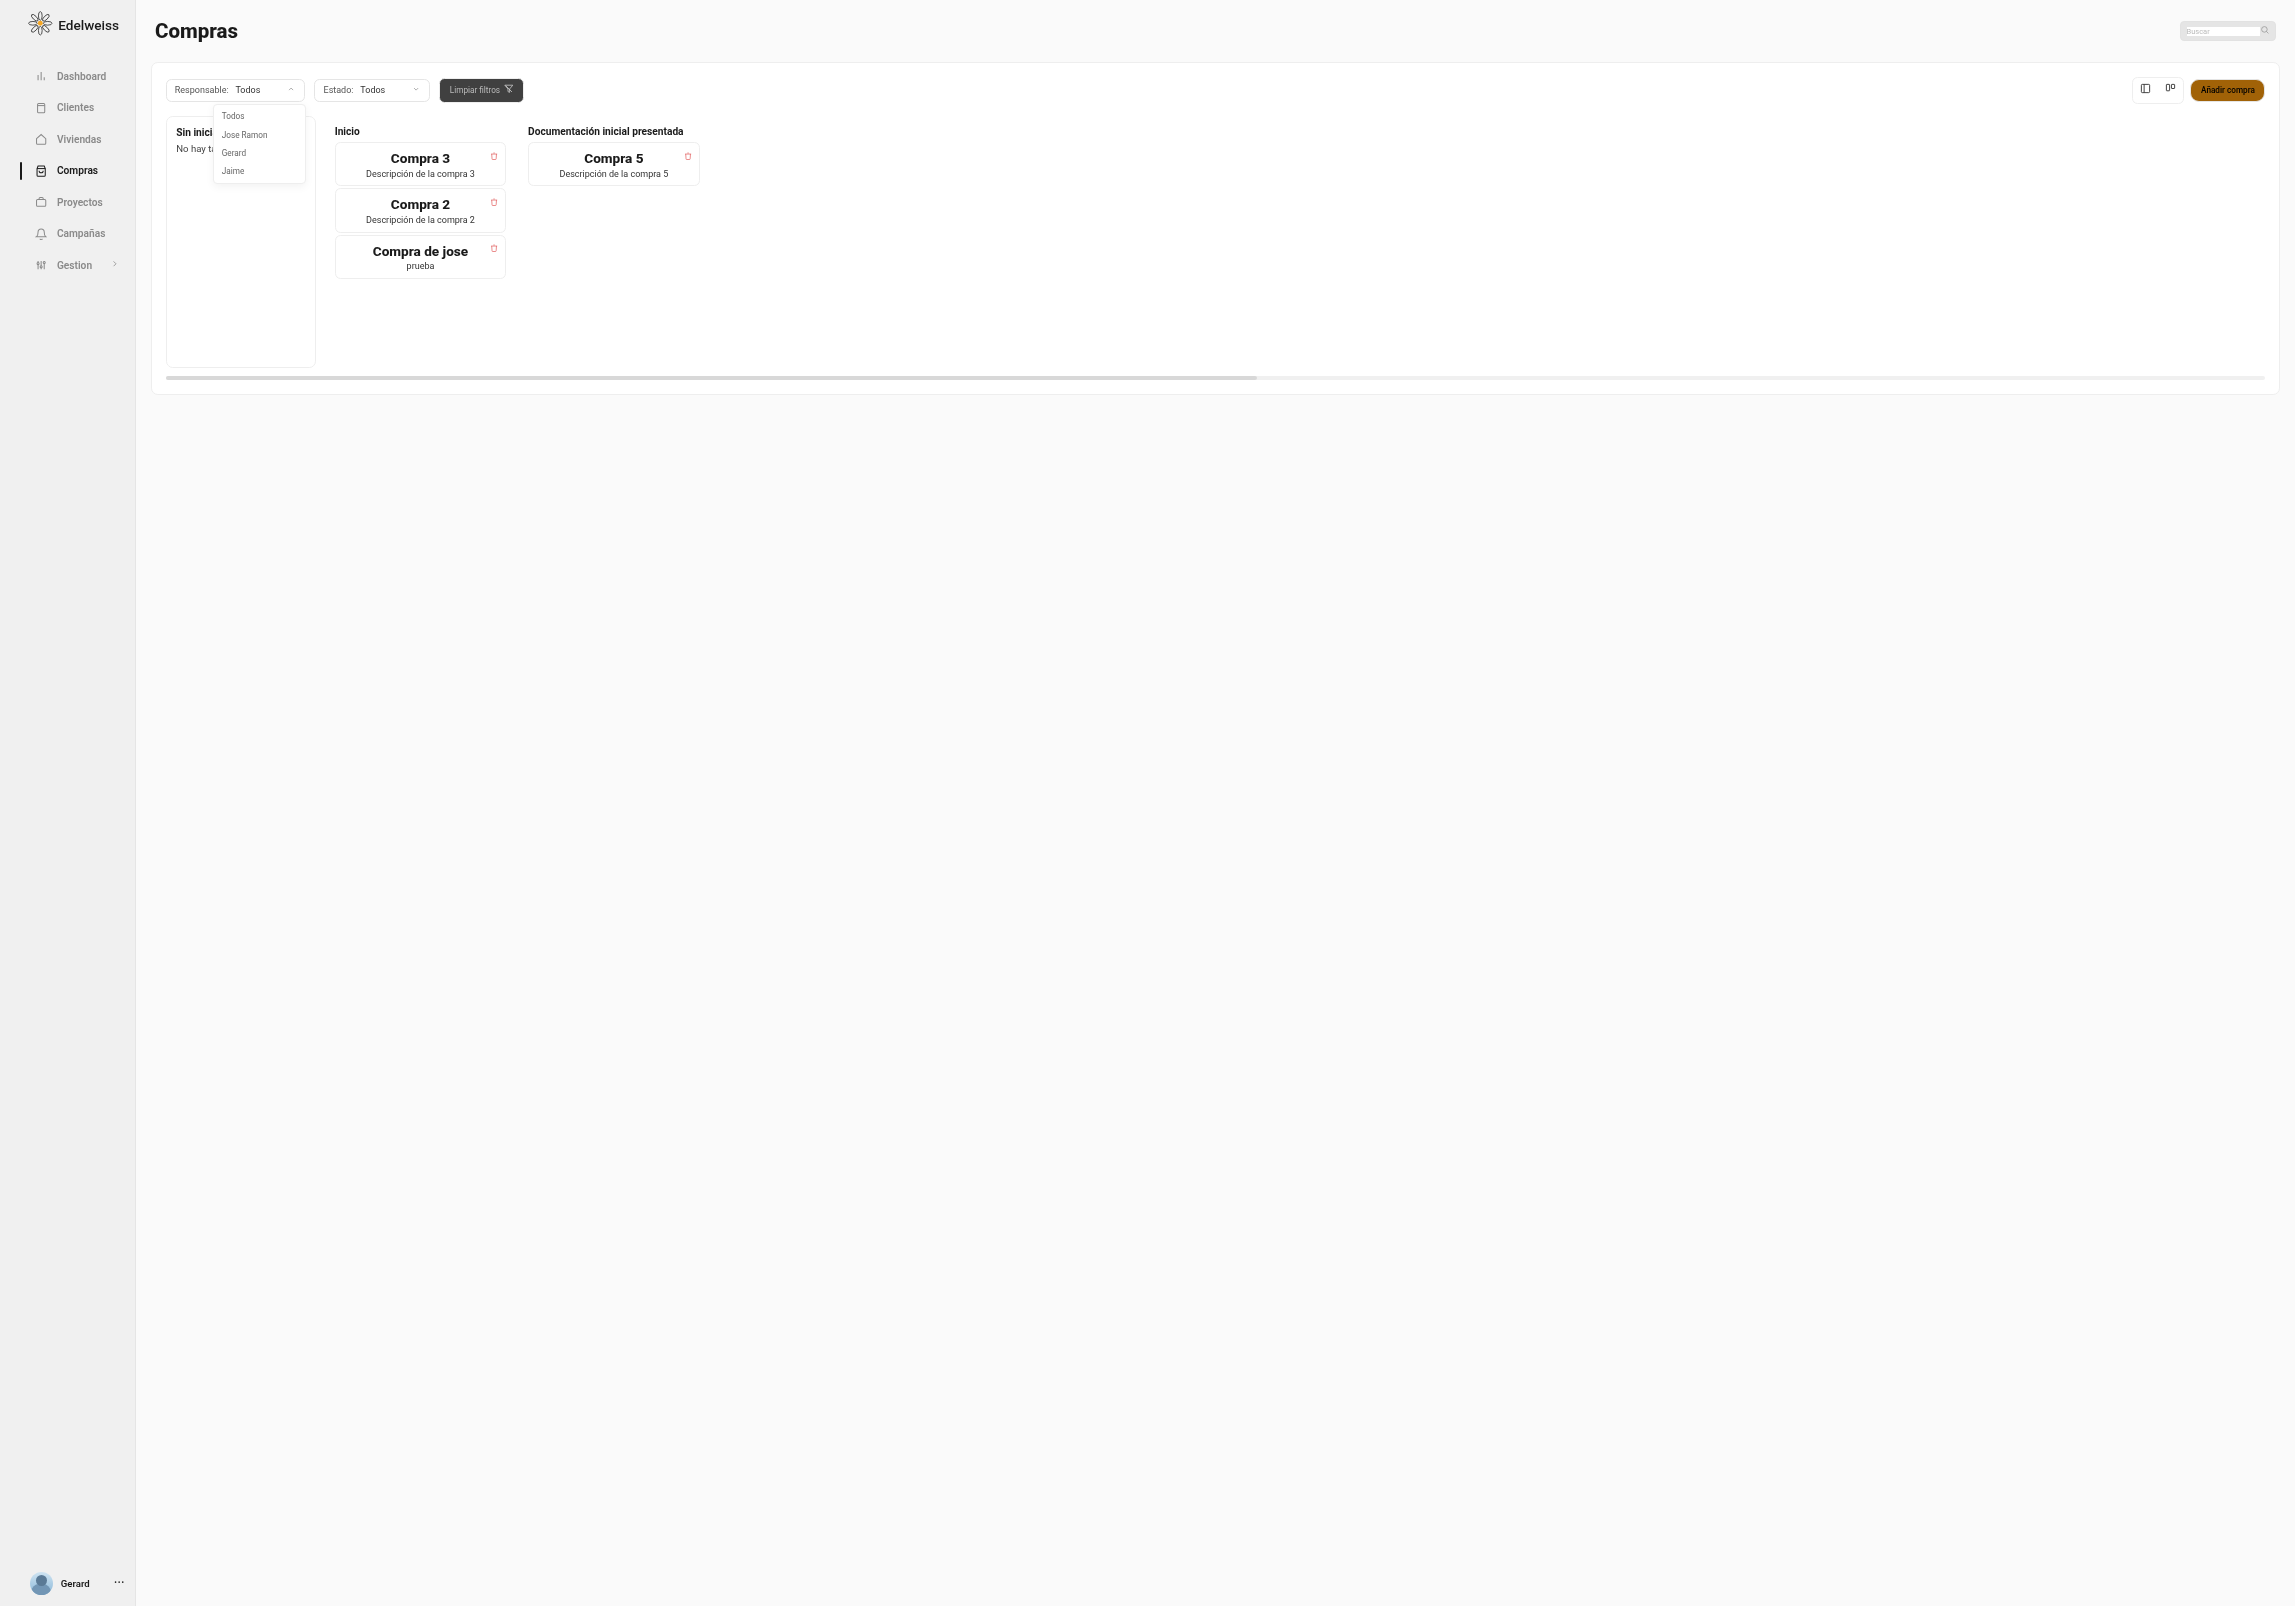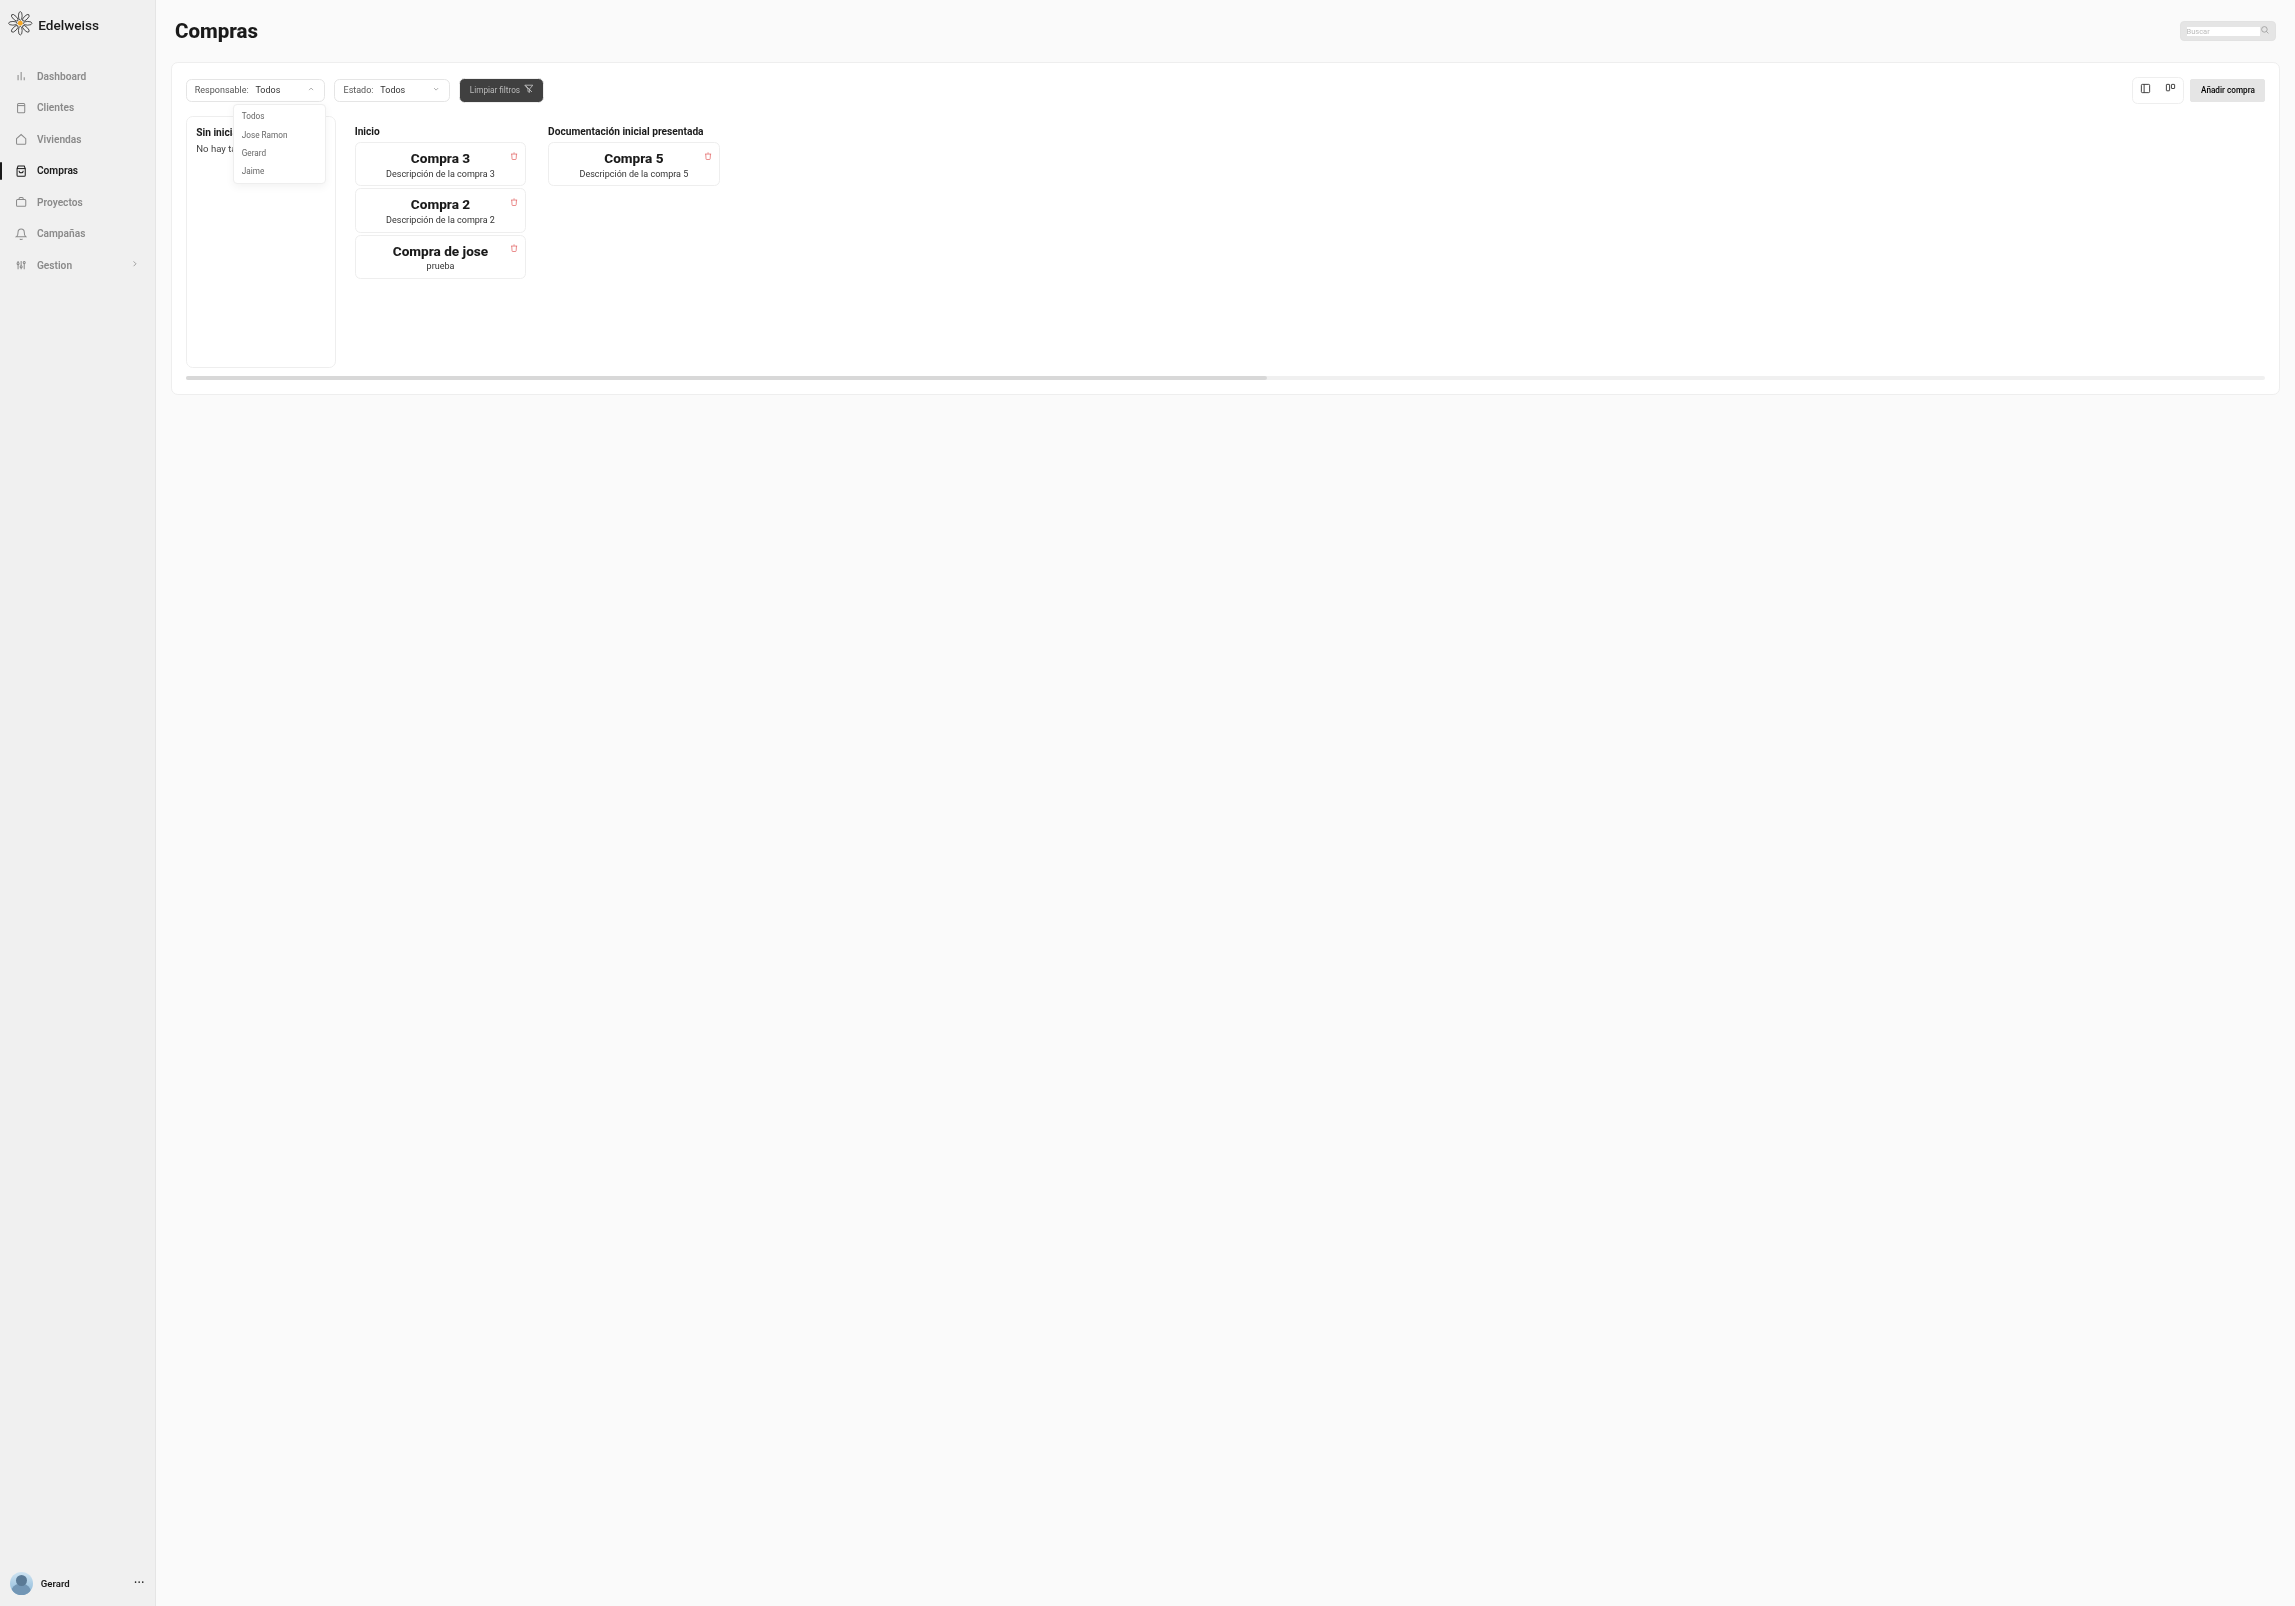--- a/index.html
+++ b/index.html
@@ -9,26 +9,27 @@
       font-family: -apple-system, BlinkMacSystemFont, "Segoe UI", Roboto, Helvetica, Arial, sans-serif;
     }
     body {
       display: flex;
       height: 100vh;
       background: #f5f5f5;
       color: #1a1a1a;
     }
     
     .sidebar {
-      width: 156px;
+      width: 136px;
       background: #f0f0f0;
       display: flex;
       flex-direction: column;
       border-right: 0.7px solid #e5e5e5;
       flex-shrink: 0;
+      padding-left: 20px;
     }
     .logo-area {
       display: flex;
       align-items: center;
       gap: 5.5px;
       padding: 11px 8.2px;
     }
     .logo-area svg {
       flex-shrink: 0;
     }
@@ -238,26 +239,26 @@
     }
     .view-btn {
       padding: 5.5px 6.8px;
       cursor: pointer;
       display: flex;
       align-items: center;
       justify-content: center;
     }
     .add-btn {
       border: 0.7px solid #e5e5e5;
-      border-radius: 2px;
+      border-radius: 9px;
       padding: 5.5px 9.6px;
       font-size: 8.2px;
       font-weight: 500;
       cursor: pointer;
-      background: #e5e5e5;
+      background: #a16207;
     }
     
     .board {
       display: flex;
       gap: 16.4px;
       margin-top: 12.3px;
       overflow-x: hidden;
     }
     .column {
       width: 177px;

